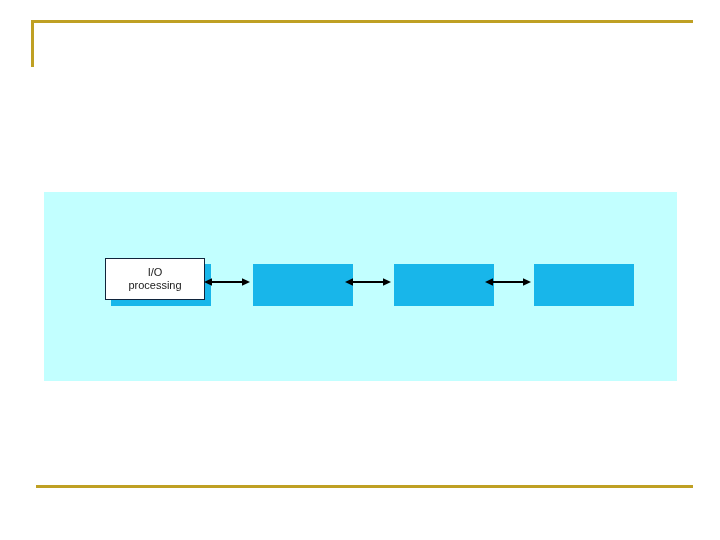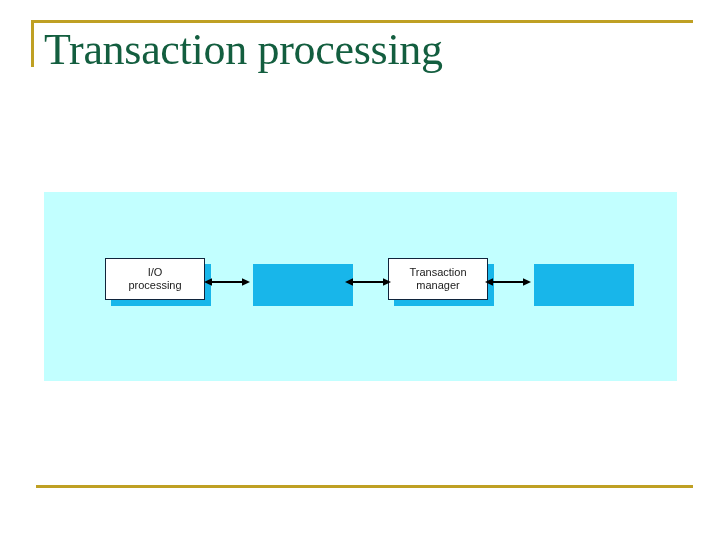--- a/index.html
+++ b/index.html
@@ -134,36 +134,31 @@
   }
 </style>
 </head>
 <body>
 
 <div id="slide">
 
   <div class="accent-top"></div>
   <div class="accent-left"></div>
 
-  <div id="title">Transaction processing</div>
 
   <div id="diagram-panel">
 
     <div class="flow-shadow shadow-0"></div>
     <div class="flow-shadow shadow-1"></div>
     <div class="flow-shadow shadow-2"></div>
     <div class="flow-shadow shadow-3"></div>
 
     <div class="flow-box box-0">
       <span class="box-label">I/O
 processing</span>
-    </div>
-    <div class="flow-box box-2">
-      <span class="box-label">Transaction
-manager</span>
     </div>
 
     <div class="arrow arrow-0">
       <svg width="46" height="12" viewBox="0 0 46 12" xmlns="http://www.w3.org/2000/svg">
         <line x1="6" y1="6" x2="40" y2="6" stroke="#000000" stroke-width="2"></line>
         <polygon points="0,6 8,2.2 8,9.8" fill="#000000"></polygon>
         <polygon points="46,6 38,2.2 38,9.8" fill="#000000"></polygon>
       </svg>
     </div>
     <div class="arrow arrow-1">

